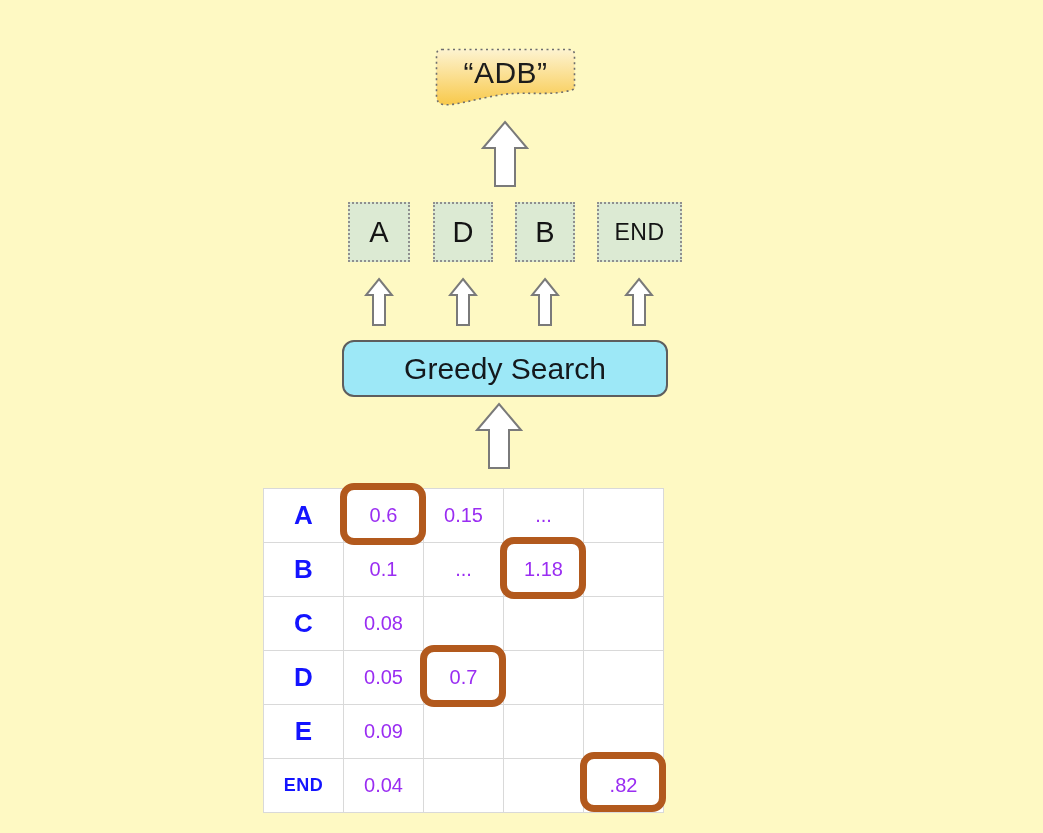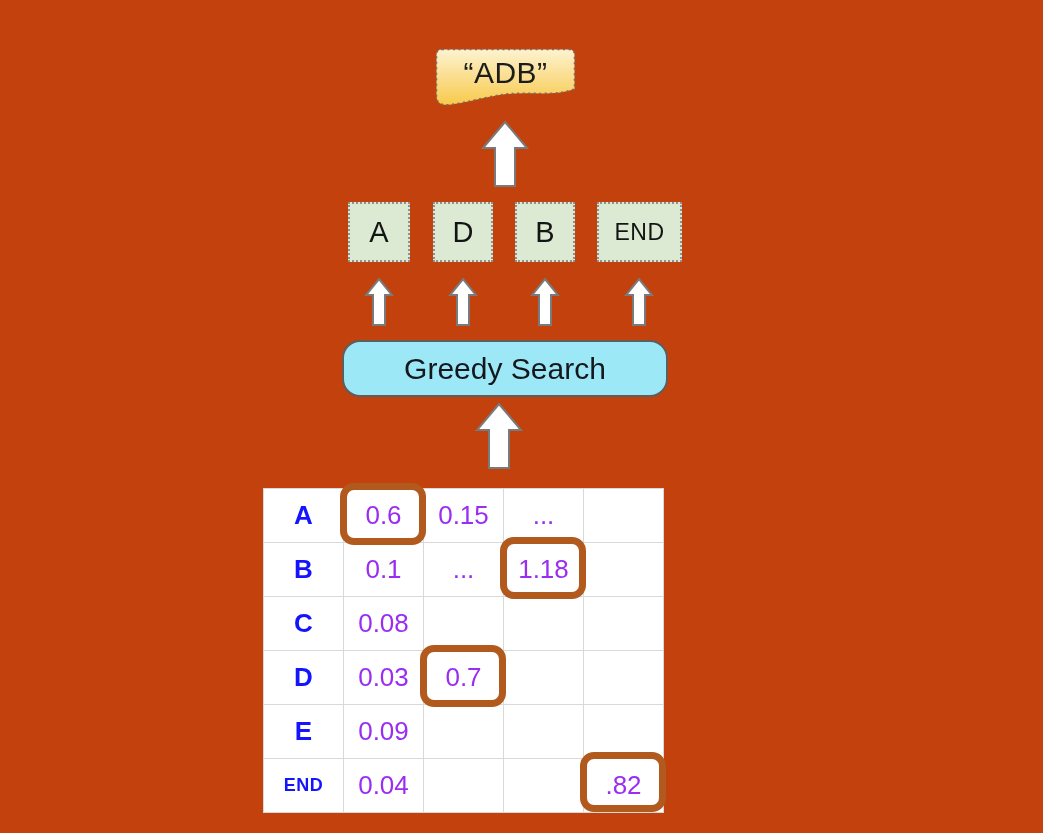--- a/index.html
+++ b/index.html
@@ -1,17 +1,17 @@
 <!DOCTYPE html>
 <html><head>
 <meta charset="utf-8">
 <style>
   html,body { margin:0; padding:0; background:#ffffff; }
   .canvas {
-    position:relative; width:1043px; height:833px; background:#c2410c;
+    position:relative; width:1043px; height:833px; background:#fef9c3;
     font-family:"Liberation Sans", sans-serif; overflow:hidden;
   }
   .abs { position:absolute; }
 
   
   .note-wrap { left:435px; top:48px; width:141px; height:65px; }
   .note-label {
     position:absolute; left:0; top:8px; width:100%; text-align:center;
     font-size:30px; color:#1c1c1c; letter-spacing:0.5px;
   }
@@ -24,38 +24,38 @@
     position:absolute; top:202px; height:60px; box-sizing:border-box;
     background:#dcead3; border:2px dotted #8f8f8f;
     display:flex; align-items:center; justify-content:center;
     font-size:29px; color:#141414;
   }
   .token.small-text { font-size:23px; letter-spacing:0.5px; }
 
   
   .process-box {
     left:342px; top:340px; width:326px; height:57px; box-sizing:border-box;
-    background:#9de8f7; border:2px solid #5e5e5e; border-radius:18px;
+    background:#9de8f7; border:2px solid #5e5e5e; border-radius:12px;
     display:flex; align-items:center; justify-content:center;
     font-size:30px; color:#14181c;
   }
 
   
   .ptable {
     left:263px; top:488px; border-collapse:collapse;
     table-layout:fixed;
   }
   .ptable td {
     width:80px; height:54px; box-sizing:border-box;
     border:1px solid #d9d9d9; text-align:center; vertical-align:middle;
     padding:0; background:#ffffff;
   }
   .ptable td.rowlabel { font-weight:bold; color:#1414ff; font-size:26px; }
   .ptable td.rowlabel.small { font-size:18px; letter-spacing:0.5px; }
-  .ptable td.val { color:#9a2df2; font-size:26px; }
+  .ptable td.val { color:#9a2df2; font-size:20px; }
 
   
   .ring {
     position:absolute; box-sizing:border-box;
     border:7px solid #b2591d; border-radius:14px; background:transparent;
   }
   .ring-1 { left:340px; top:483px; width:86px; height:62px; }
   .ring-2 { left:500px; top:537px; width:86px; height:62px; }
   .ring-3 { left:420px; top:645px; width:86px; height:62px; }
   .ring-4 { left:580px; top:752px; width:86px; height:60px; }
@@ -134,21 +134,21 @@
       </tr>
       <tr>
         <td class="rowlabel">C</td>
         <td class="val">0.08</td>
         <td class="val"></td>
         <td class="val"></td>
         <td class="val"></td>
       </tr>
       <tr>
         <td class="rowlabel">D</td>
-        <td class="val">0.03</td>
+        <td class="val">0.05</td>
         <td class="val">0.7</td>
         <td class="val"></td>
         <td class="val"></td>
       </tr>
       <tr>
         <td class="rowlabel">E</td>
         <td class="val">0.09</td>
         <td class="val"></td>
         <td class="val"></td>
         <td class="val"></td>

